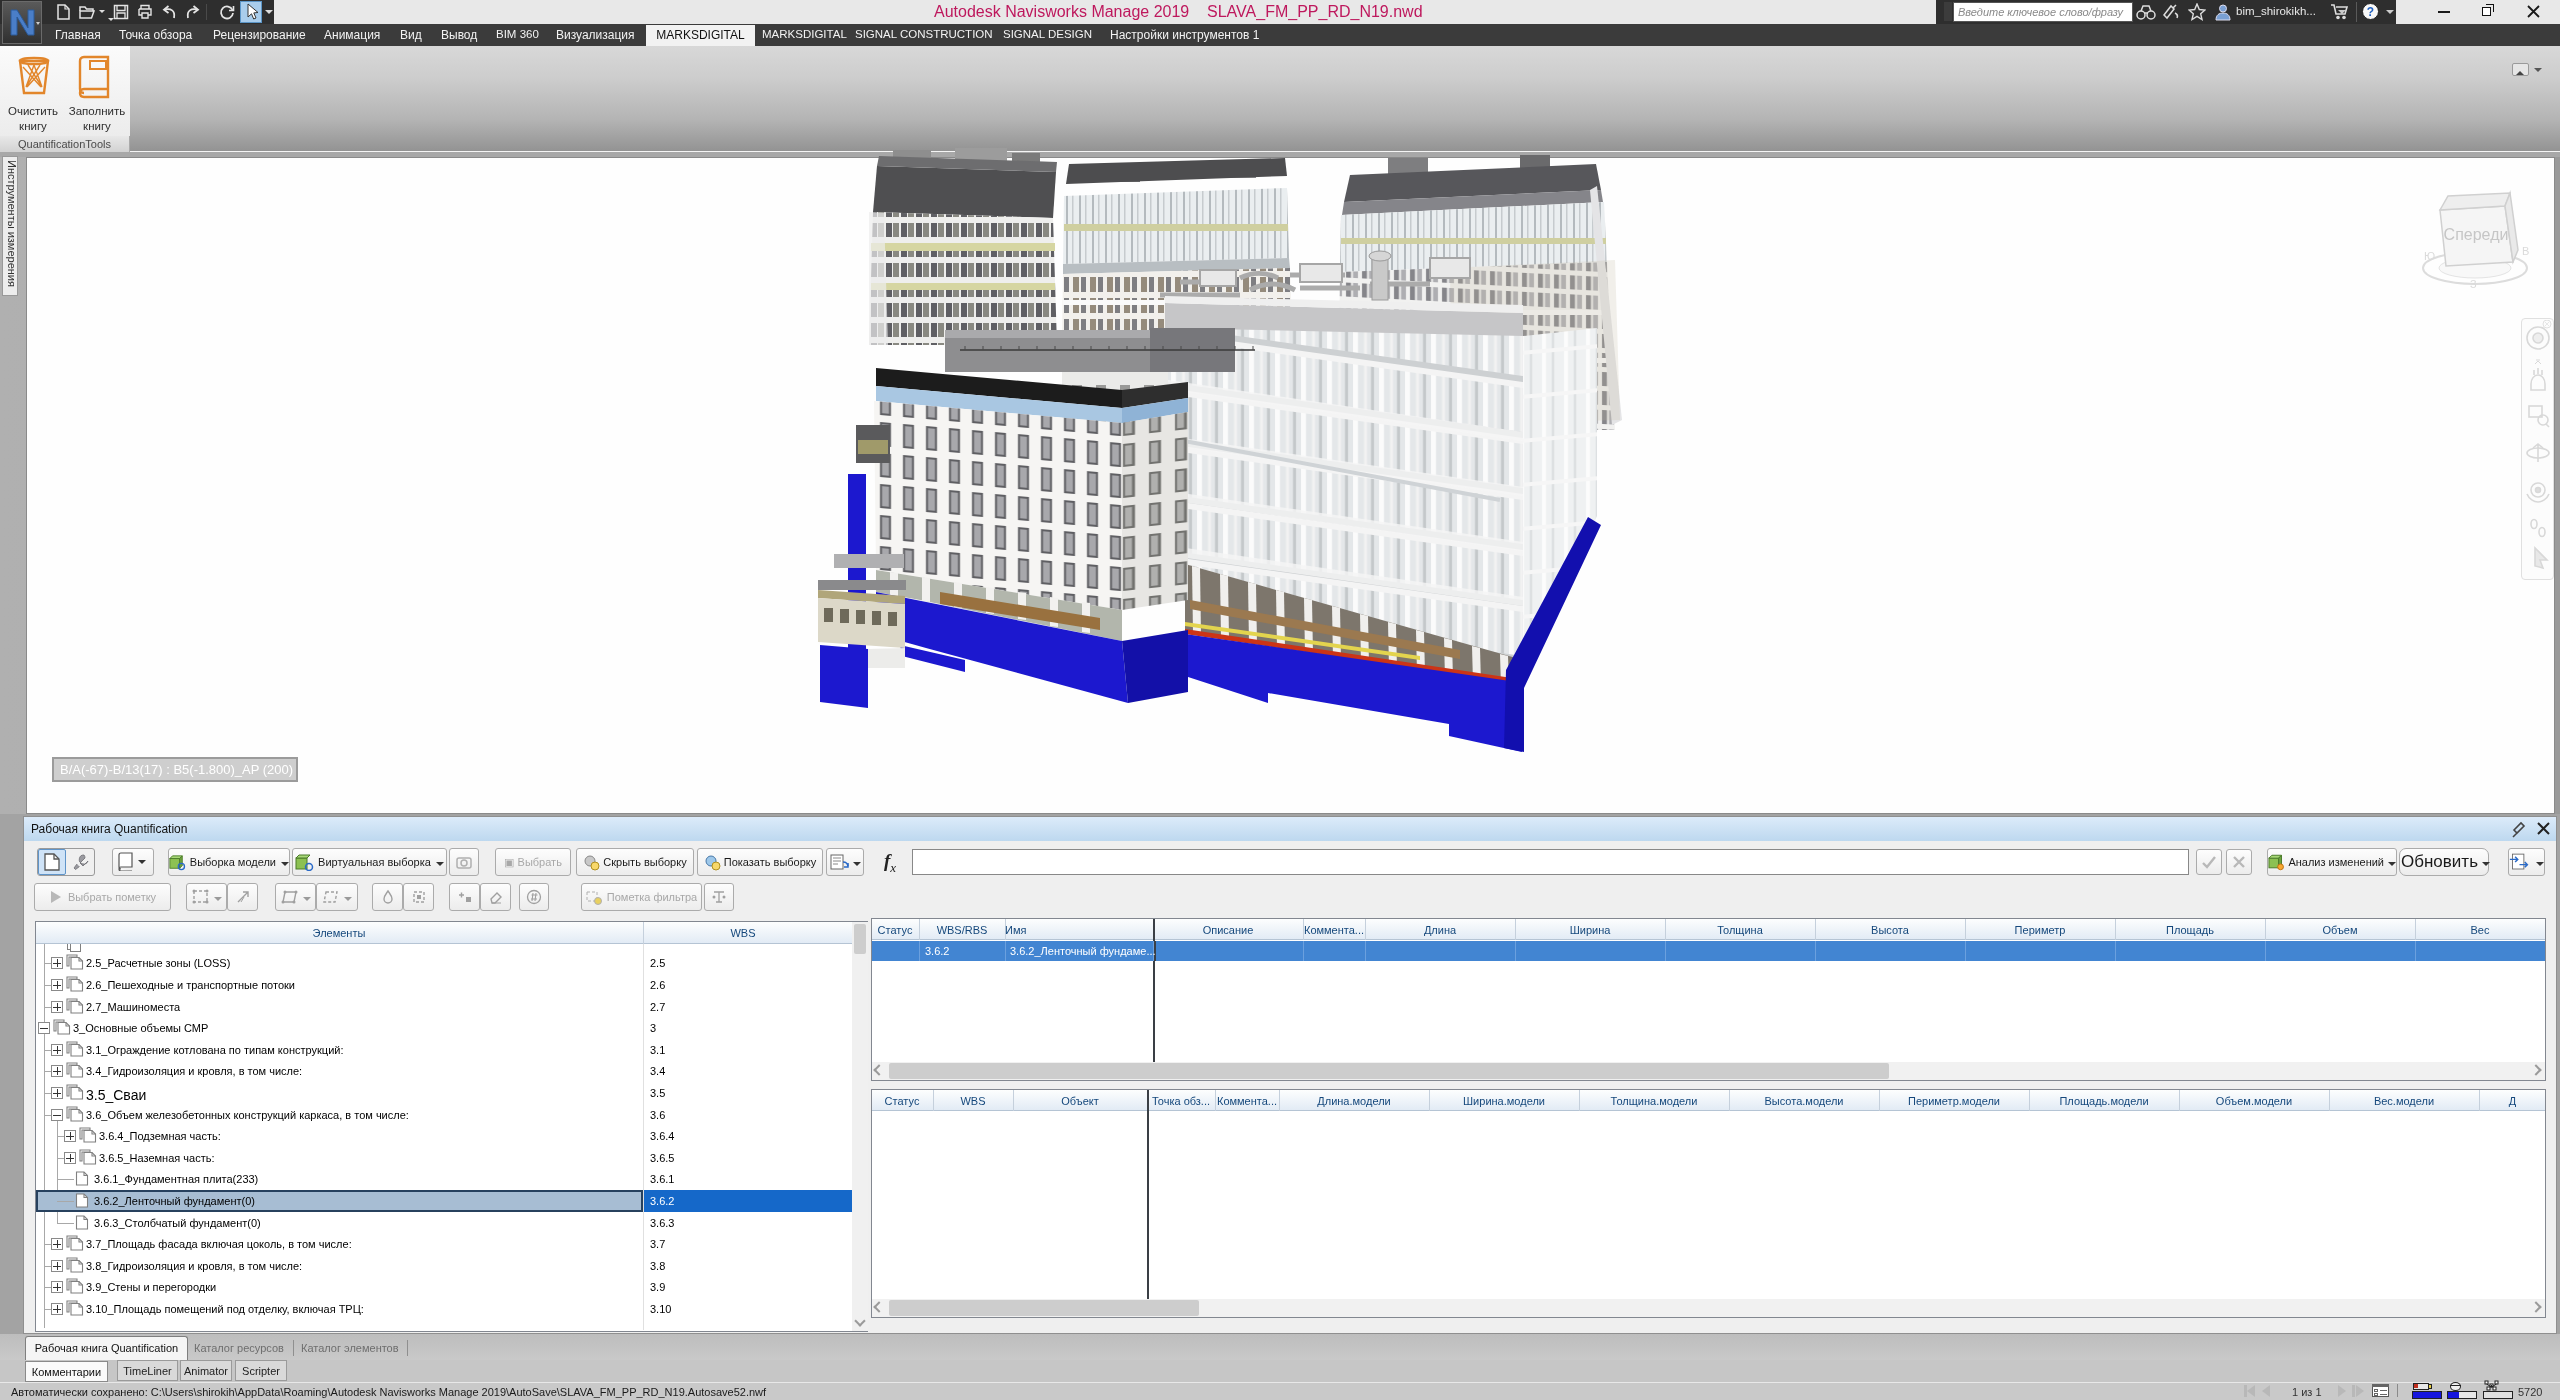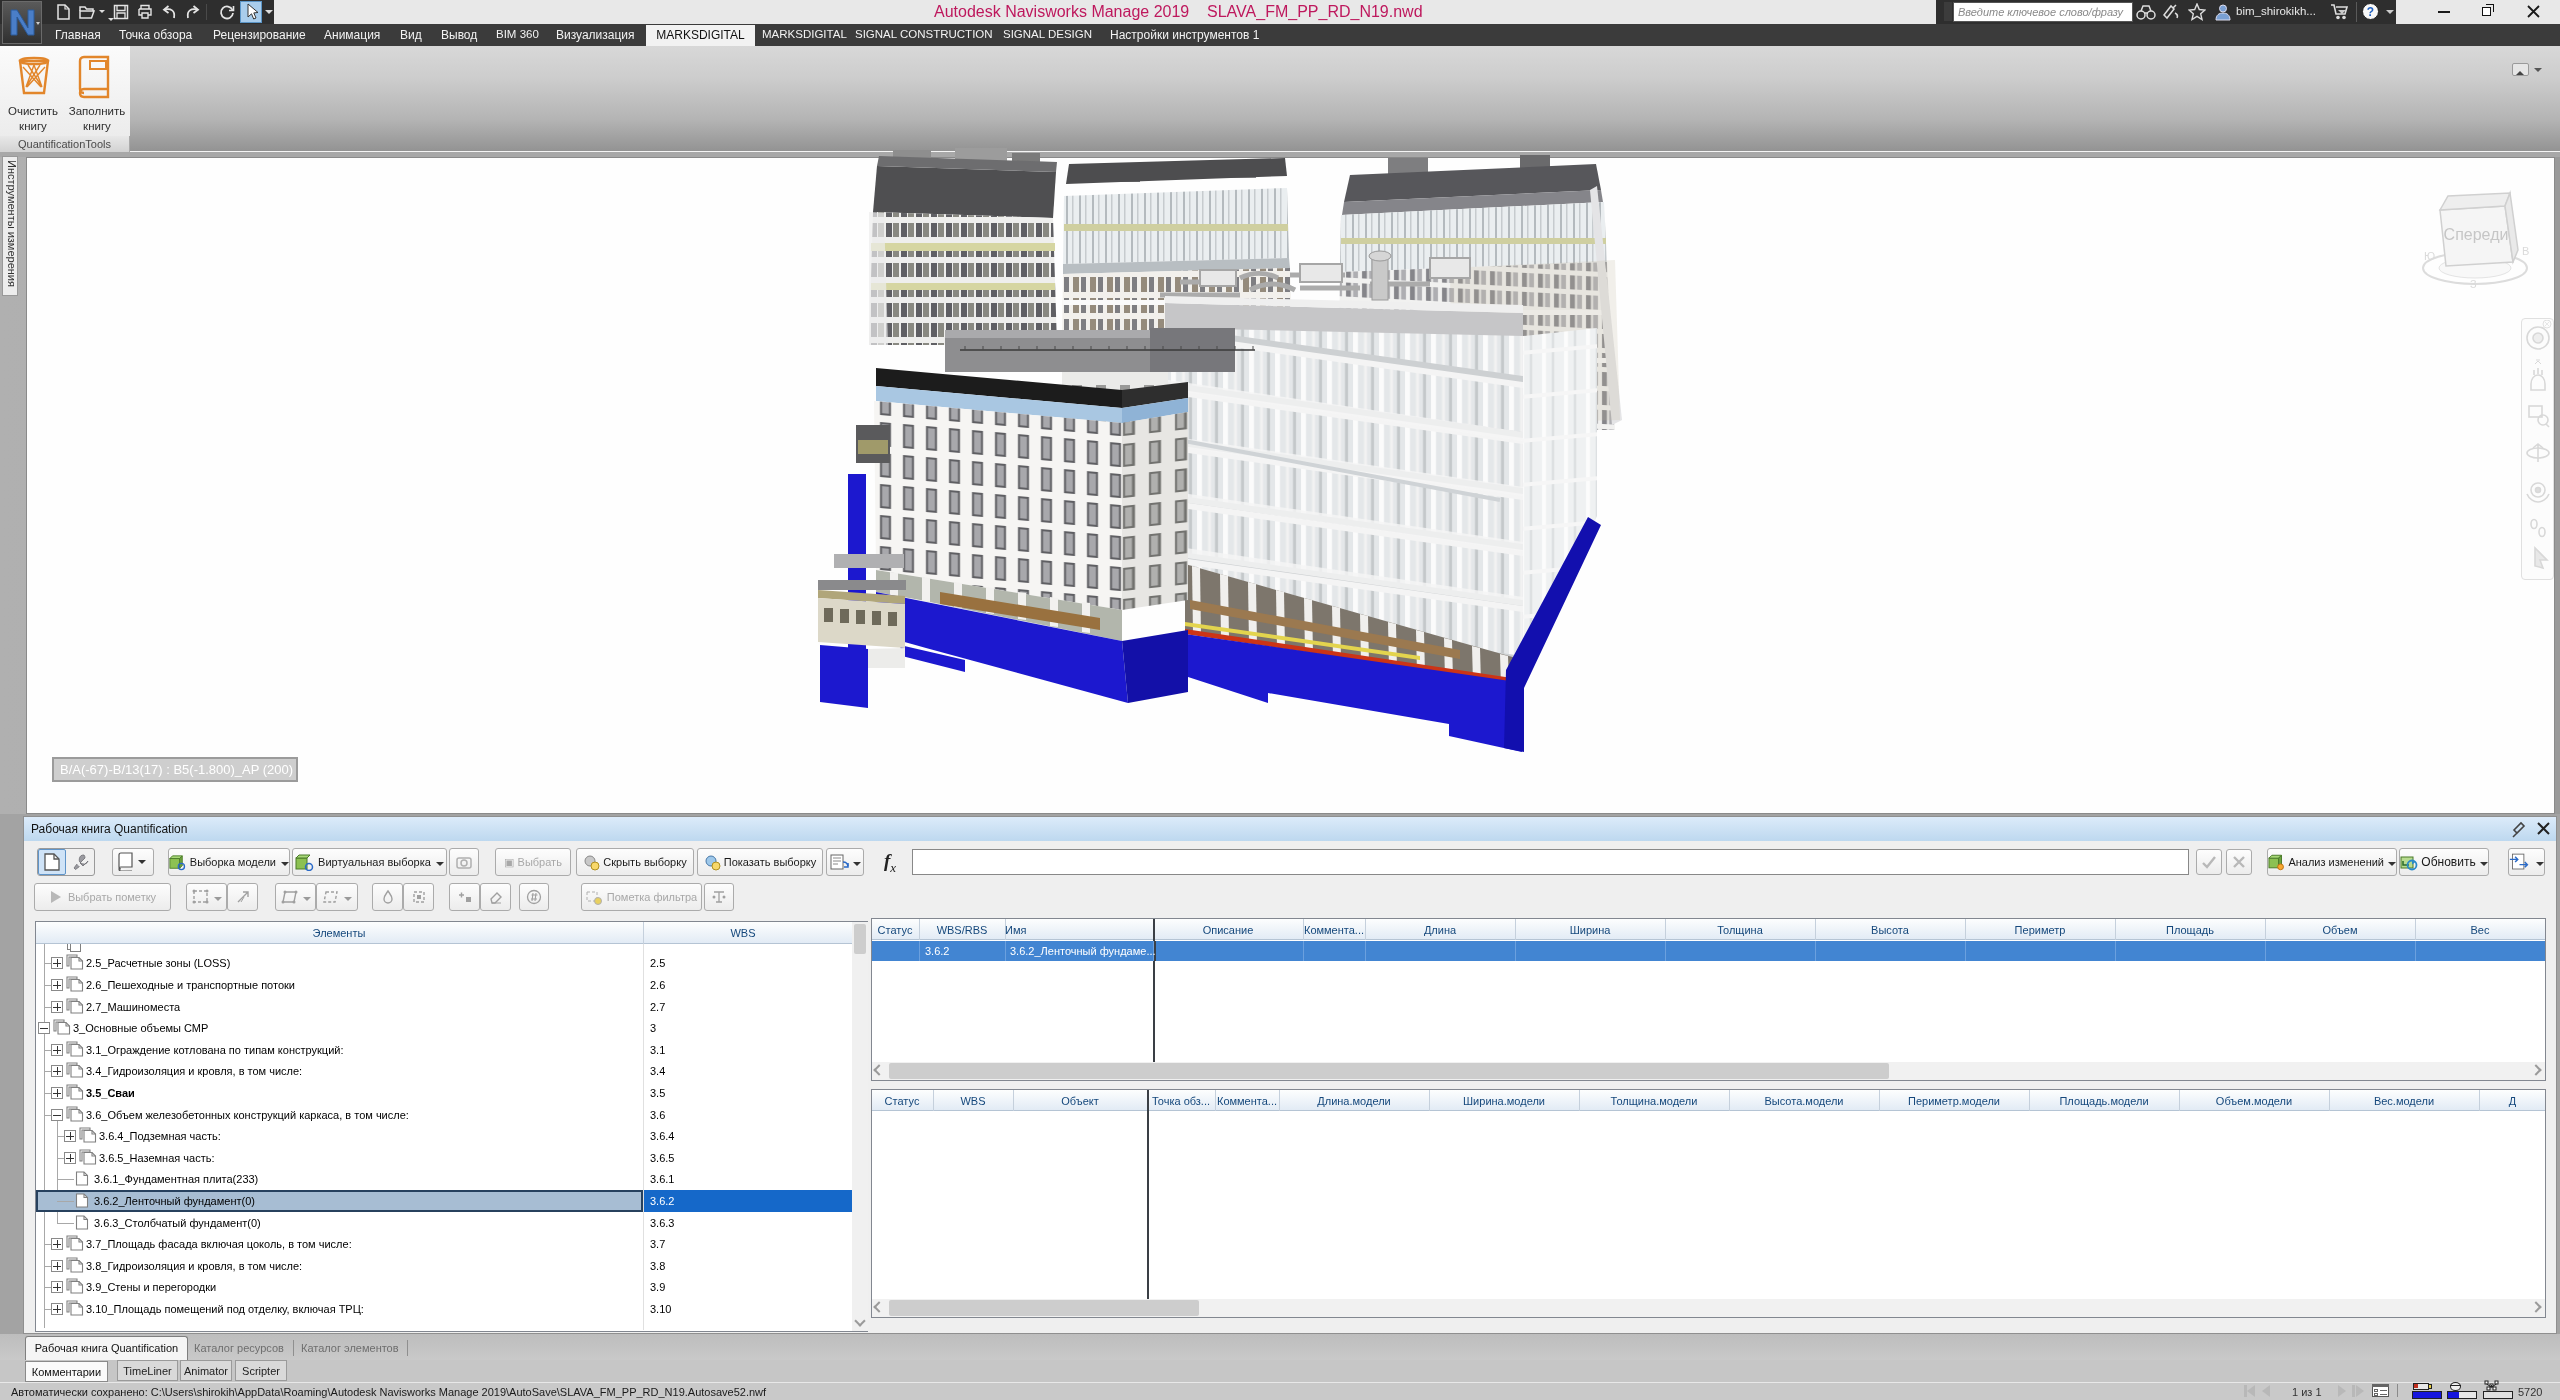--- a/index.html
+++ b/index.html
@@ -440,21 +440,21 @@
       <svg width="14" height="14" viewBox="0 0 14 14">
         <path d="M2 2 l10 10 M12 2 l-10 10" stroke="#b8b8b8" stroke-width="2.4"></path>
       </svg>
     </div>
 <div class="abs btn" style="left:2267px;top:848px;width:130px;height:28px;font-size:11px;white-space:nowrap;"><svg width="18" height="17" viewBox="0 0 18 17" style="margin-right:3px">
         <rect x="1" y="4" width="10" height="10" fill="#8cc152" stroke="#4a7a28"></rect>
         <polygon points="1,4 4,1 14,1 11,4" fill="#a8d878" stroke="#4a7a28"></polygon>
         <polygon points="11,4 14,1 14,11 11,14" fill="#6da33e" stroke="#4a7a28"></polygon>
         <circle cx="13" cy="13" r="3" fill="#f8a830" stroke="#c07010"></circle>
       </svg>Анализ изменений<span style="margin-left:4px;border:4px solid transparent;border-top-color:#333;margin-top:7px;display:inline-block;"></span></div>
-<div class="abs btn" style="left:2399px;top:848px;width:90px;height:28px;font-size:12px;white-space:nowrap;"><svg width="18" height="17" viewBox="0 0 18 17" style="margin-right:3px">
+<div class="abs btn" style="left:2399px;top:848px;width:90px;height:28px;font-size:17px;white-space:nowrap;border-radius:7px;"><svg width="18" height="17" viewBox="0 0 18 17" style="margin-right:3px">
         <rect x="1" y="3" width="12" height="11" fill="#b8dc90" stroke="#4a7a28"></rect>
         <path d="M3 7 v4 h6" fill="none" stroke="#2a6a2a" stroke-width="1.5"></path>
         <circle cx="12" cy="11" r="4.5" fill="none" stroke="#2a8ac8" stroke-width="1.8"></circle>
         <path d="M12 6.5 l3 2-3 2" fill="#2a8ac8"></path>
       </svg>Обновить<span style="margin-left:4px;border:4px solid transparent;border-top-color:#333;margin-top:7px;display:inline-block;"></span></div>
 <div class="abs btn" style="left:2508px;top:848px;width:37px;height:28px;font-size:11px;white-space:nowrap;">
       <svg width="24" height="20" viewBox="0 0 24 20">
         <rect x="4" y="1" width="13" height="17" fill="#fff" stroke="#666"></rect>
         <path d="M1 7 h9 M7 4 l3 3-3 3" stroke="#2a6ac8" stroke-width="1.7" fill="none"></path>
         <path d="M12 13 h9 M18 10 l3 3-3 3" stroke="#2a6ac8" stroke-width="1.7" fill="none"></path>
@@ -617,21 +617,21 @@
 <div class="abs" style="left:650px;top:1087px;font-size:11px;color:#000;">3.5</div>
 <div class="abs" style="left:44px;top:1093px;width:8px;height:1px;background:#a8a8a8;"></div>
 <div class="abs" style="left:51px;top:1087px;width:12px;height:12px;background:#fff;border:1px solid #8a8a8a;"></div>
 <div class="abs" style="left:53px;top:1092.5px;width:8px;height:1px;background:#333;"></div>
 <div class="abs" style="left:56.5px;top:1089px;width:1px;height:8px;background:#333;"></div>
 <svg class="abs" style="left:66px;top:1084px" width="18" height="16" viewBox="0 0 18 16">
       <path d="M4 1 h7 v2 h-8 v9 h-2 v-11z" fill="#fff" stroke="#808080" stroke-width="1.1"></path>
       <path d="M5 3.5 h8 l3.5 3.5 v8 h-11.5 z" fill="#fff" stroke="#808080" stroke-width="1.1"></path>
       <path d="M13 3.5 v3.5 h3.5" fill="none" stroke="#808080" stroke-width="1.1"></path>
     </svg>
-<div class="abs" style="left:86px;top:1087px;font-size:11px;color:#000;white-space:nowrap;font-weight:bold;">3.5_Сваи</div>
+<div class="abs" style="left:86px;top:1087px;font-size:14px;color:#000;white-space:nowrap;">3.5_Сваи</div>
 <div class="abs" style="left:650px;top:1109px;font-size:11px;color:#000;">3.6</div>
 <div class="abs" style="left:44px;top:1115px;width:8px;height:1px;background:#a8a8a8;"></div>
 <div class="abs" style="left:51px;top:1109px;width:12px;height:12px;background:#fff;border:1px solid #8a8a8a;"></div>
 <div class="abs" style="left:53px;top:1114.5px;width:8px;height:1px;background:#333;"></div>
 <svg class="abs" style="left:66px;top:1106px" width="18" height="16" viewBox="0 0 18 16">
       <path d="M4 1 h7 v2 h-8 v9 h-2 v-11z" fill="#fff" stroke="#808080" stroke-width="1.1"></path>
       <path d="M5 3.5 h8 l3.5 3.5 v8 h-11.5 z" fill="#fff" stroke="#808080" stroke-width="1.1"></path>
       <path d="M13 3.5 v3.5 h3.5" fill="none" stroke="#808080" stroke-width="1.1"></path>
     </svg>
 <div class="abs" style="left:86px;top:1109px;font-size:11px;color:#000;white-space:nowrap;">3.6_Объем железобетонных конструкций каркаса, в том числе:</div>

